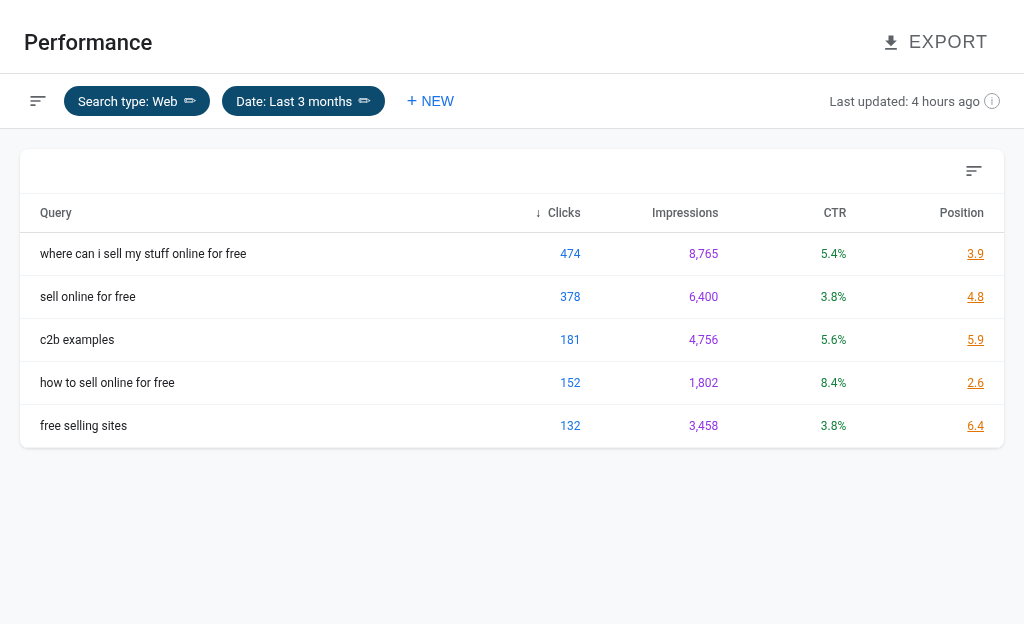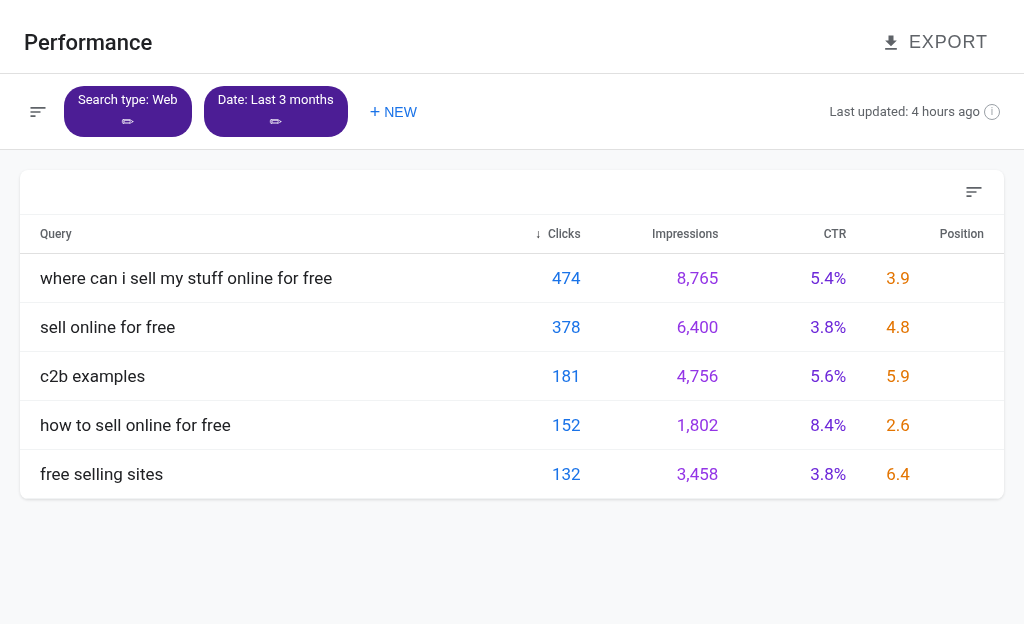--- a/index.html
+++ b/index.html
@@ -49,28 +49,27 @@
       border: none;
       cursor: pointer;
       color: #5f6368;
       padding: 4px;
       display: flex;
       align-items: center;
     }
     .chip {
       display: flex;
       align-items: center;
-      background: #4c1d95;
+      background: #0c4a6e;
       color: #fff;
       border-radius: 20px;
       padding: 6px 14px;
       font-size: 13px;
       gap: 6px;
       cursor: pointer;
-      flex-direction: column;
     }
     .chip-edit {
       font-size: 15px;
       opacity: 0.85;
     }
     .new-btn {
       display: flex;
       align-items: center;
       gap: 4px;
       background: none;
@@ -160,39 +159,40 @@
     }
     th.sortable {
       cursor: pointer;
     }
     .sort-arrow {
       color: #202124;
       margin-right: 4px;
     }
     td {
       padding: 14px 20px;
-      font-size: 17px;
+      font-size: 12px;
       color: #202124;
       border-bottom: 1px solid #f1f3f4;
     }
     td.clicks {
       color: #1a73e8;
       text-align: right;
     }
     td.impressions {
       color: #9334e6;
       text-align: right;
     }
     td.ctr {
-      color: #6d28d9;
+      color: #15803d;
       text-align: right;
     }
     td.position {
       color: #e37400;
-      text-align: left;
+      text-align: right;
+      text-decoration: underline;
     }
     .col-query { width: 45%; }
     .col-clicks { width: 14%; }
     .col-impressions { width: 14%; }
     .col-ctr { width: 13%; }
     .col-position { width: 14%; }
   </style>
 </head>
 <body>
 

